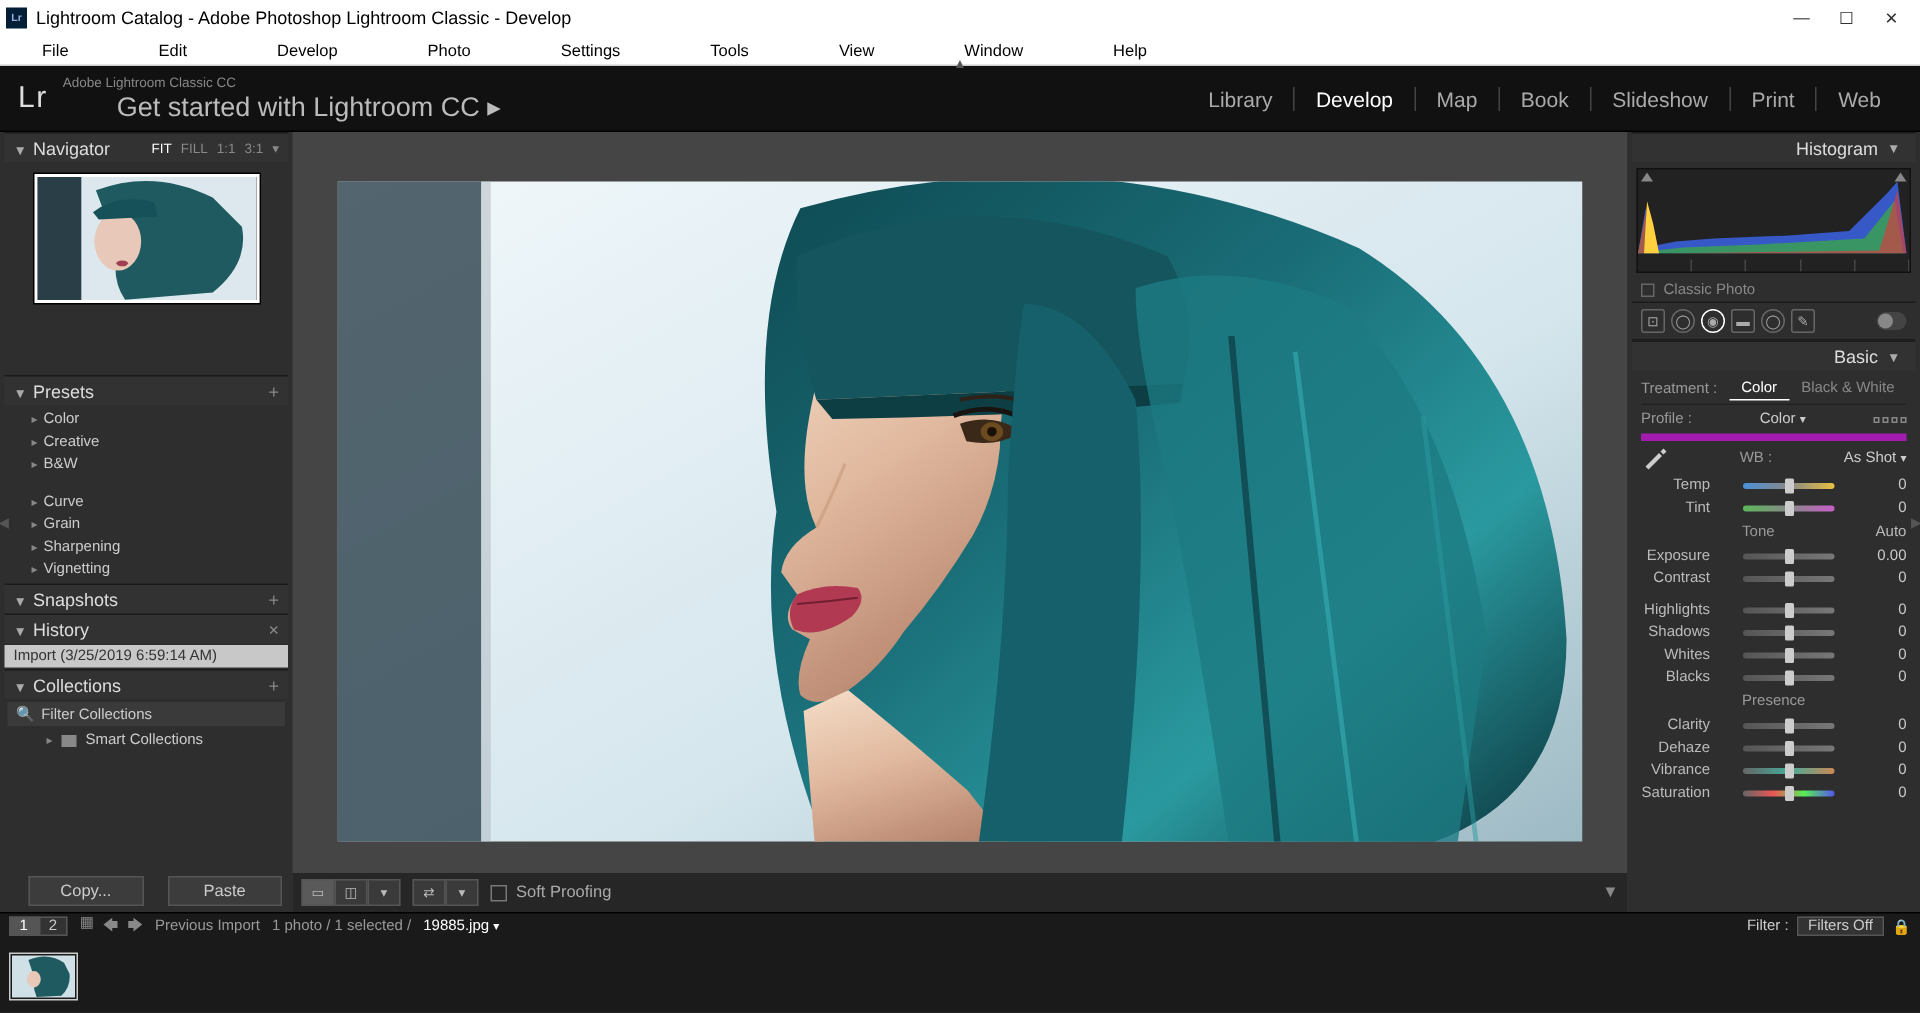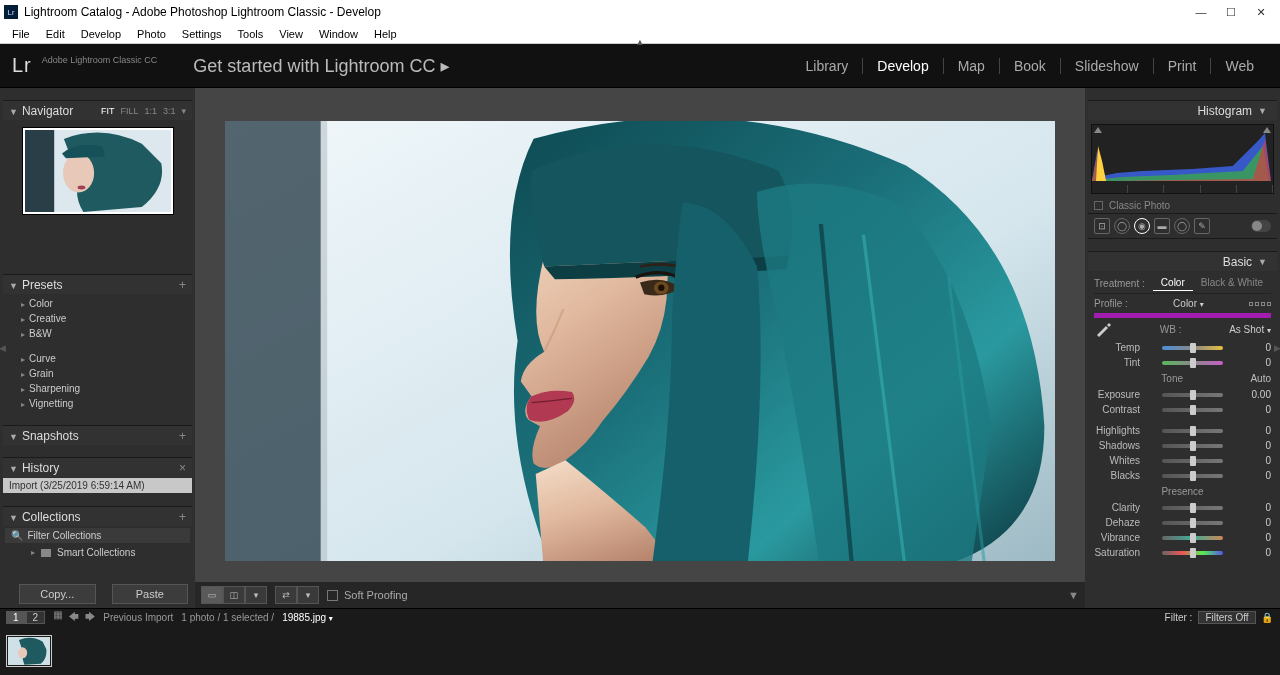--- a/index.html
+++ b/index.html
@@ -5,41 +5,41 @@
 * { margin: 0; padding: 0; box-sizing: border-box; font-family: "Segoe UI", Arial, sans-serif; }
 body { background: #1a1a1a; color: #ccc; font-size: 11px; overflow: hidden; width: 1280px; height: 675px; }
 
 .titlebar { background: #fff; color: #000; height: 24px; display: flex; align-items: center; padding: 0 4px; justify-content: space-between; }
 .titlebar-left { display: flex; align-items: center; gap: 6px; }
 .titlebar-icon { width: 14px; height: 14px; background: #001e36; color: #9ad; font-size: 7px; font-weight: bold; display: flex; align-items: center; justify-content: center; }
 .titlebar-title { font-size: 12px; }
 .titlebar-controls { display: flex; gap: 0; }
 .titlebar-btn { width: 30px; height: 24px; display: flex; align-items: center; justify-content: center; color: #333; cursor: pointer; }
 
-.menubar { background: #fff; color: #000; height: 20px; display: flex; align-items: center; padding: 0 4px; border-bottom: 1px solid #ccc; }
+.menubar { background: #fff; color: #000; height: 20px; display: flex; align-items: center; padding: 0 20px; border-bottom: 1px solid #ccc; gap: 44px; }
 .menubar-item { padding: 2px 8px; font-size: 11px; cursor: pointer; }
 
 .appheader { background: #111; height: 44px; display: flex; align-items: center; justify-content: space-between; padding: 0 12px; border-bottom: 1px solid #000; position: relative; }
 .appheader-left { display: flex; align-items: center; gap: 10px; }
 .lr-logo { font-size: 20px; font-weight: 300; color: #ddd; letter-spacing: 1px; }
-.appheader-text { display: flex; flex-direction: row; }
+.appheader-text { display: flex; flex-direction: column; }
 .appheader-sub { font-size: 9px; color: #888; }
 .appheader-main { font-size: 18px; color: #bbb; margin-left: 36px; }
 .modules { display: flex; align-items: center; gap: 0; }
 .module-item { padding: 0 14px; font-size: 14px; color: #aaa; cursor: pointer; border-left: 1px solid #444; }
 .module-item:first-child { border-left: none; }
 .module-item.active { color: #fff; font-weight: 500; }
 .top-notch { position: absolute; left: 50%; top: -7px; transform: translateX(-50%); color: #555; font-size: 9px; }
 
 .workspace { display: flex; height: 520px; background: #2a2a2a; }
 .left-panel { width: 195px; background: #2e2e2e; display: flex; flex-direction: column; overflow: hidden; padding: 0 3px; }
 .center-panel { flex: 1; background: #454545; display: flex; flex-direction: column; position: relative; }
 .right-panel { width: 195px; background: #2e2e2e; display: flex; flex-direction: column; overflow: hidden; padding: 0 3px; }
 
-.panel-header { background: #323232; height: 20px; display: flex; align-items: center; padding: 0 6px; justify-content: space-between; font-size: 12px; color: #ddd; border-top: 1px solid #1a1a1a; margin-top: 12px; }
+.panel-header { background: #323232; height: 20px; display: flex; align-items: center; padding: 0 6px; justify-content: space-between; font-size: 12px; color: #ddd; border-top: 1px solid #1a1a1a; }
 .panel-header .chev { color: #aaa; margin-right: 4px; font-size: 9px; }
 .panel-header .plus { color: #888; cursor: pointer; }
 .panel-header-right { text-align: right; }
 .panel-header-right .title { flex: 1; text-align: right; padding-right: 6px; }
 
 .nav-modes { display: flex; gap: 6px; font-size: 9px; color: #888; }
 .nav-modes span.active { color: #fff; }
 
 .nav-thumb-wrap { padding: 8px 4px 48px; display: flex; justify-content: center; }
 .nav-thumb { width: 150px; height: 86px; border: 2px solid #fff; box-shadow: 0 0 0 1px #000; }

